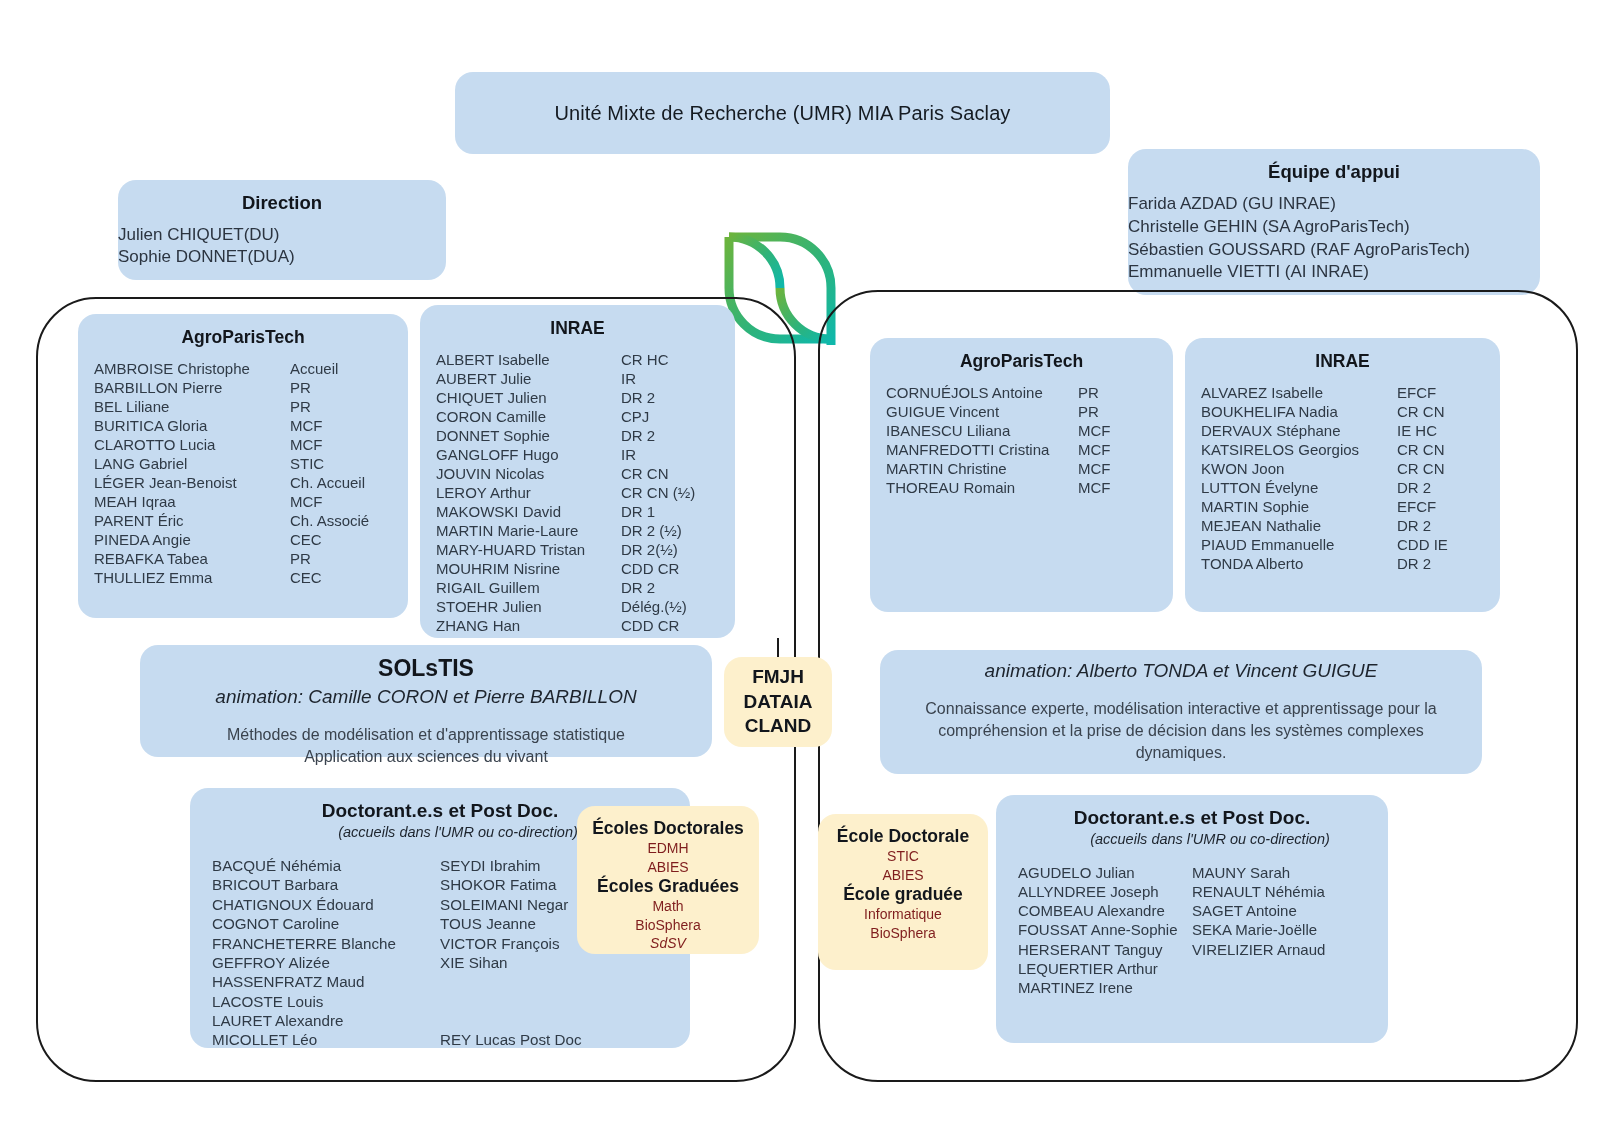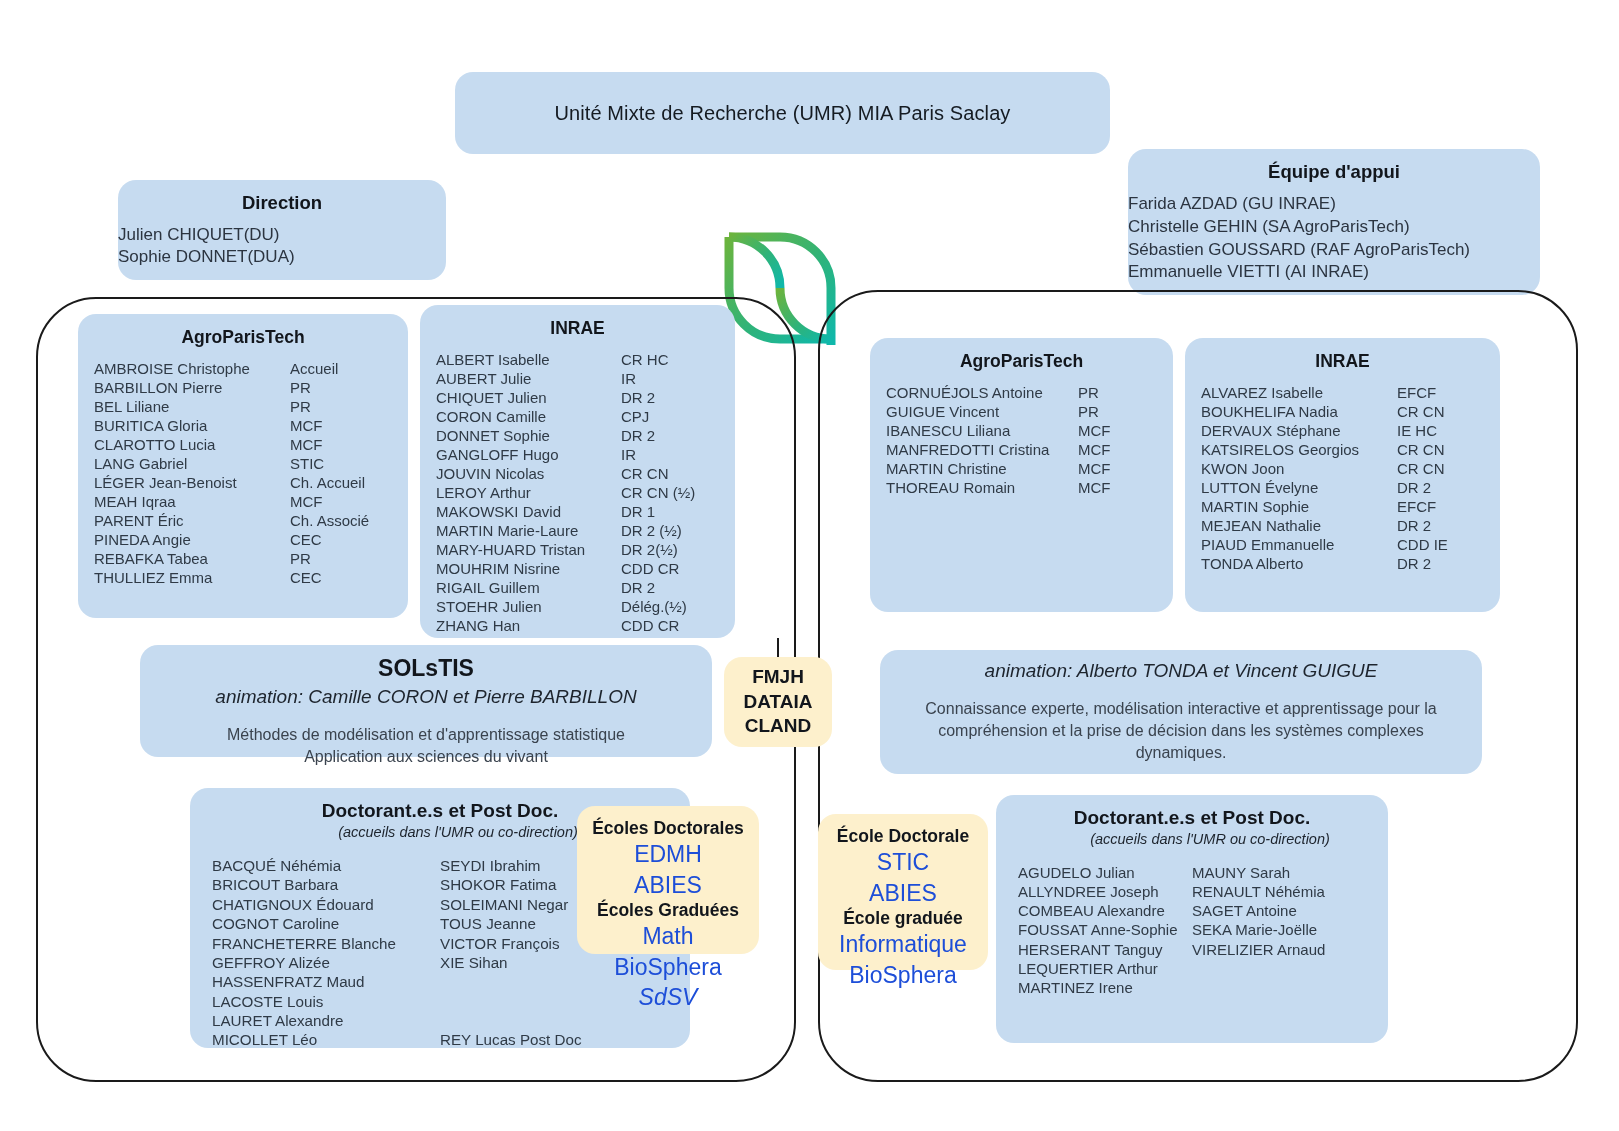--- a/index.html
+++ b/index.html
@@ -136,21 +136,21 @@
   .doc-cols { display: flex; padding: 0 22px; font-size: 15.2px; line-height: 1.275; color: #2f3a46; }
   .doc-cols .col { flex: 1 1 0; }
 
   #doc-left  { left: 190px; top: 788px; width: 500px; height: 260px; padding-top: 12px; }
   #doc-right { left: 996px; top: 795px; width: 392px; height: 248px; padding-top: 12px; }
   #doc-right .doc-cols { font-size: 15px; }
 
   
   .ecole { text-align: center; padding-top: 12px; }
   .ecole .hd { font-weight: bold; font-size: 17.5px; color: #12161c; }
-  .ecole .it { font-size: 23px; color: #1d4ed8; line-height: 1.33; }
+  .ecole .it { font-size: 14px; color: #7f1d1d; line-height: 1.33; }
   .ecole .it.slanted { font-style: italic; }
 
   #ecoles-left  { left: 577px; top: 806px; width: 182px; height: 148px; }
   #ecoles-right { left: 818px; top: 814px; width: 170px; height: 156px; }
 
   
   #leaf { position: absolute; left: 716px; top: 226px; width: 126px; height: 130px; }
 </style>
 </head>
 <body>

